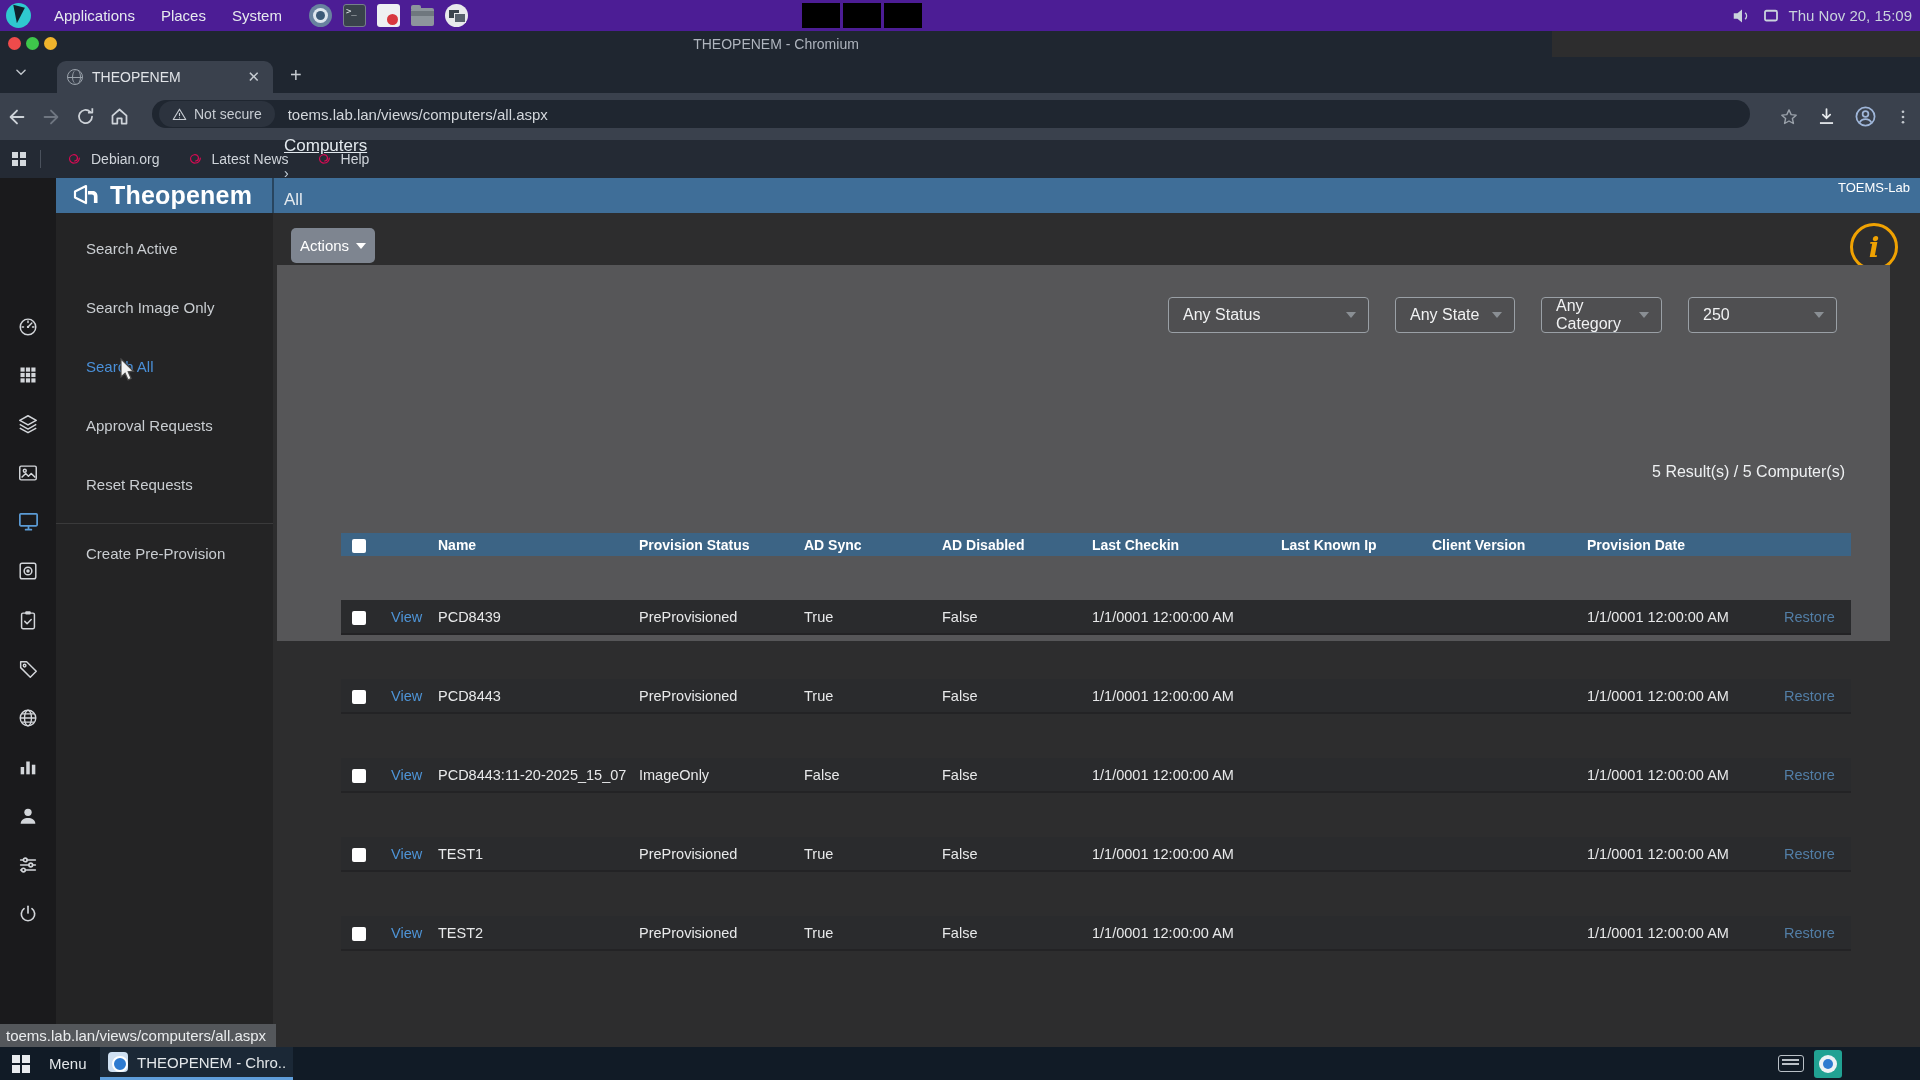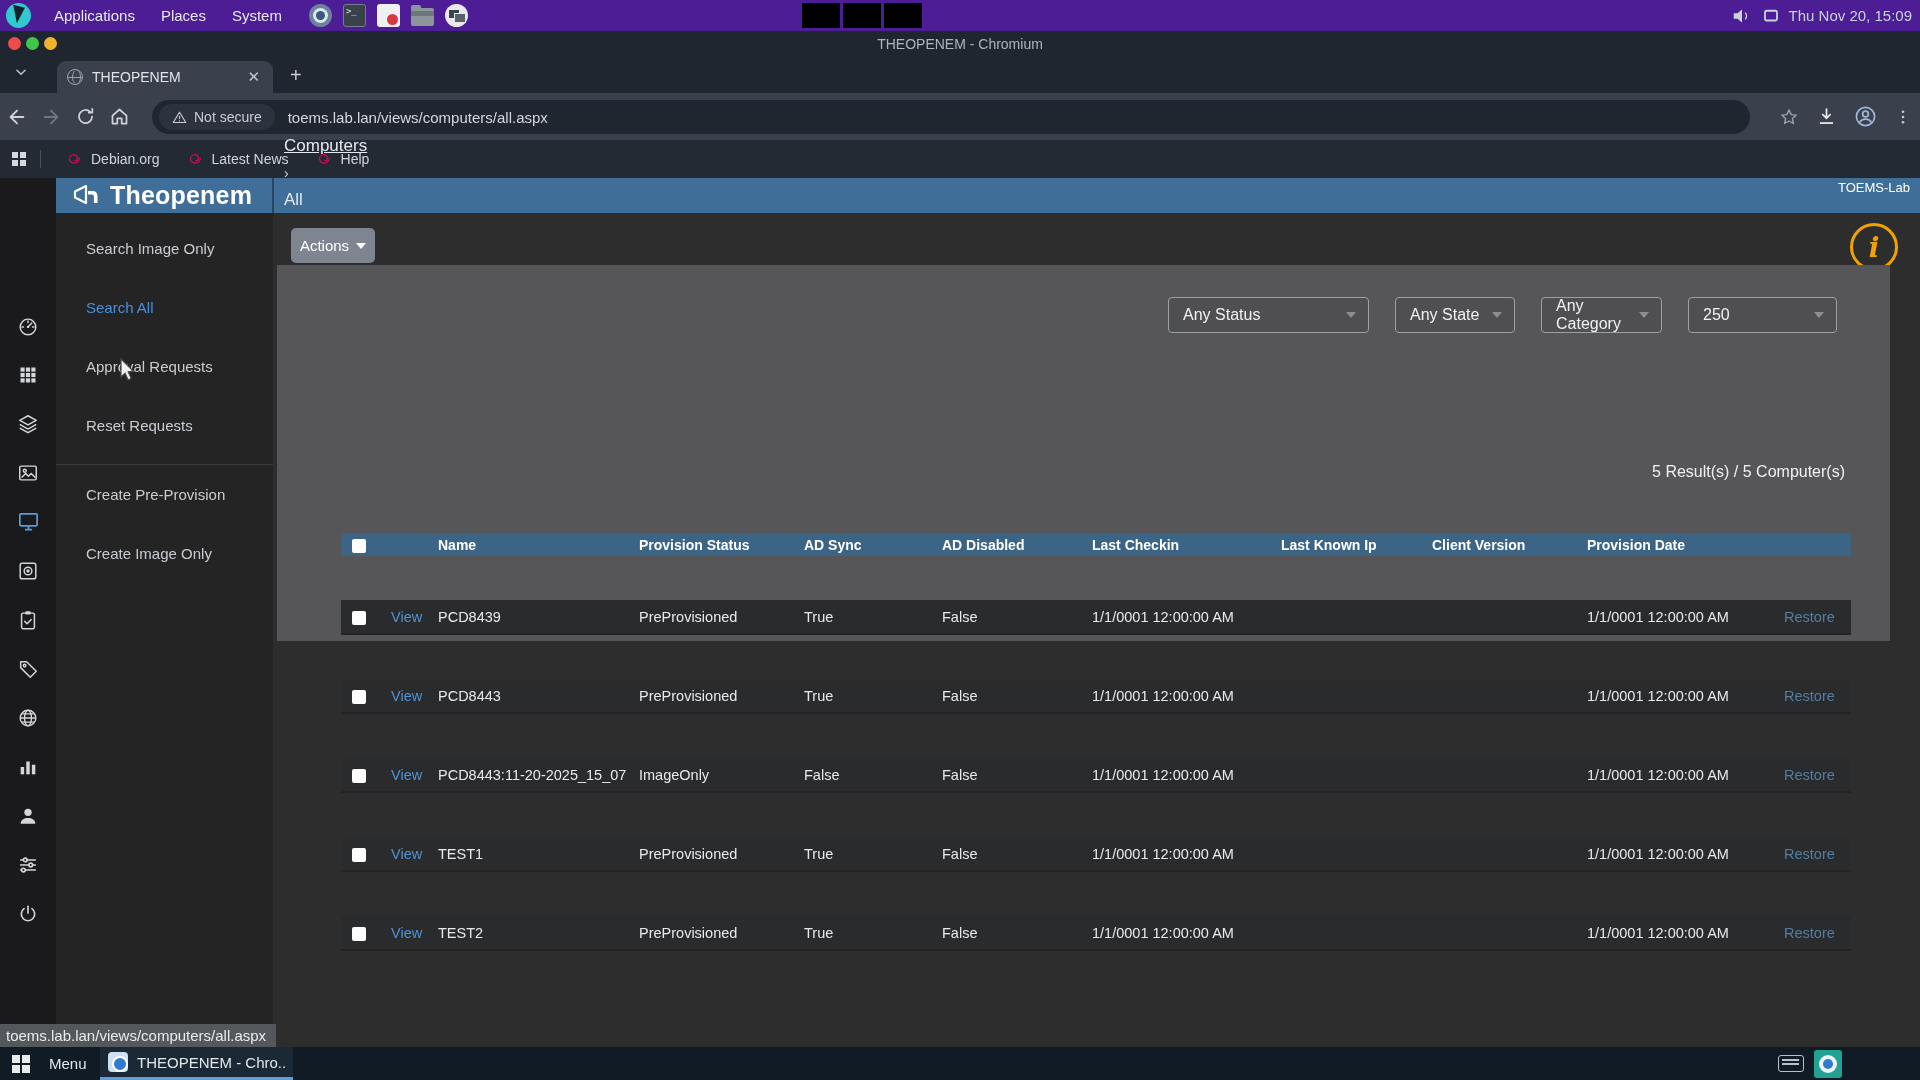--- a/index.html
+++ b/index.html
@@ -32,40 +32,40 @@
   .ic-remote::before { content:""; position:absolute; left:4px; top:6px; width:10px; height:8px; background:#3a434c; }
   .ic-remote::after { content:""; position:absolute; left:9px; top:9px; width:10px; height:8px; background:#57616b; border:1px solid #e8eaec; }
   .pager { position:absolute; left:802px; top:3px; display:flex; gap:3px; }
   .workspace { width:38px; height:25px; background:#000; }
   .workspace .win-a { margin-top:11px; height:8px; background:#4c5c54; }
   .workspace .win-b { margin-top:2px; height:4px; background:#21e52a; }
   .panel-right { position:absolute; right:8px; top:0; height:31px; display:flex; align-items:center; gap:9px; }
   .clock { color:#c9d3dc; font-size:15px; }
 
   
-  .titlebar { position:absolute; left:0; top:31px; width:1920px; height:26px; background:#1f2630; }
+  .titlebar { position:absolute; left:0; top:31px; width:1552px; height:26px; background:#1f2630; }
   .traffic { position:absolute; top:6px; width:13px; height:13px; border-radius:50%; }
   .tl-red { left:8px; background:#ef4b4b; } .tl-green { left:26px; background:#3ec74b; } .tl-yellow { left:44px; background:#f0b42c; }
   .win-title { width:100%; text-align:center; line-height:26px; color:#aeb4bd; font-size:14px; }
 
   .tabstrip { position:absolute; left:0; top:57px; width:1920px; height:36px; background:#1f2630; }
   .tab-search { position:absolute; left:14px; top:8px; color:#c0c5cb; font-size:15px; }
   .tab { position:absolute; left:57px; top:4px; width:216px; height:32px; background:#3a414d;
     border-radius:9px 9px 0 0; display:flex; align-items:center; padding:0 10px; }
   .favicon-globe { width:16px; height:16px; border-radius:50%; border:1.5px solid #9aa2ab; position:relative; flex:none; }
   .favicon-globe::before { content:""; position:absolute; left:50%; top:0; bottom:0; width:7px; margin-left:-3.5px; border:1px solid #9aa2ab; border-top:none; border-bottom:none; border-radius:50%; }
   .favicon-globe::after { content:""; position:absolute; left:0; right:0; top:50%; border-top:1px solid #9aa2ab; }
   .tab-title { color:#e0e3e7; font-size:14px; margin-left:9px; flex:1; }
   .tab-close { color:#c6cbd1; font-size:15px; padding:0 3px; }
   .new-tab { position:absolute; left:290px; top:7px; color:#c6cbd1; font-size:20px; font-weight:300; }
 
   .toolbar { position:absolute; left:0; top:93px; width:1920px; height:47px; background:#3a414d;
     display:flex; align-items:center; }
   .nav-btn { width:34px; display:flex; justify-content:center; }
-  .omnibox { position:absolute; left:152px; top:7px; width:1598px; height:34px; background:#1f2630;
+  .omnibox { position:absolute; left:152px; top:7px; width:1598px; height:28px; background:#1f2630;
     border-radius:17px; display:flex; align-items:center; }
   .sec-chip { margin-left:7px; height:26px; border-radius:13px; background:#2c333e; display:flex;
     align-items:center; gap:7px; padding:0 13px; color:#c8cdd3; font-size:14px; }
   .url-text { color:#d3d7dc; font-size:15px; margin-left:13px; }
   .toolbar-right { position:absolute; right:8px; top:0; height:47px; display:flex; align-items:center; gap:17px; }
 
   .bookmarksbar { position:absolute; left:0; top:140px; width:1920px; height:38px; background:#242a34;
     display:flex; align-items:center; color:#cfd4da; font-size:14px; }
   .bm-sep { width:1px; height:18px; background:#4a515c; margin:0 12px 0 14px; }
   .grid4 { display:grid; grid-template-columns:6px 6px; grid-template-rows:6px 6px; gap:2px; margin-left:12px; }
@@ -416,30 +416,30 @@
     <svg width="22" height="22" viewBox="0 0 24 24" fill="none" stroke="currentColor" stroke-width="1.8" stroke-linecap="round">
         <path d="M12 3.5V11"></path>
         <path d="M7.7 6.2a7.3 7.3 0 1 0 8.6 0"></path>
       </svg>
   </span>
 </div>
 
 <div class="sidebar">
   <div class="side-list">
 
+  <div class="side-item">Search Active</div>
       <div class="side-item">Search Image Only</div>
       <div class="side-item active">Search All</div>
       <div class="side-item">Approval Requests</div>
       <div class="side-item">Reset Requests</div>
     </div>
   <div class="side-sep"></div>
   <div>
 
   <div class="side-item">Create Pre-Provision</div>
-      <div class="side-item">Create Image Only</div>
     </div>
 </div>
 
 <div class="content">
   <div class="actions-btn">
     <span>Actions</span>
     <span class="caret-down"></span>
   </div>
   <div class="info-btn">i</div>
 

